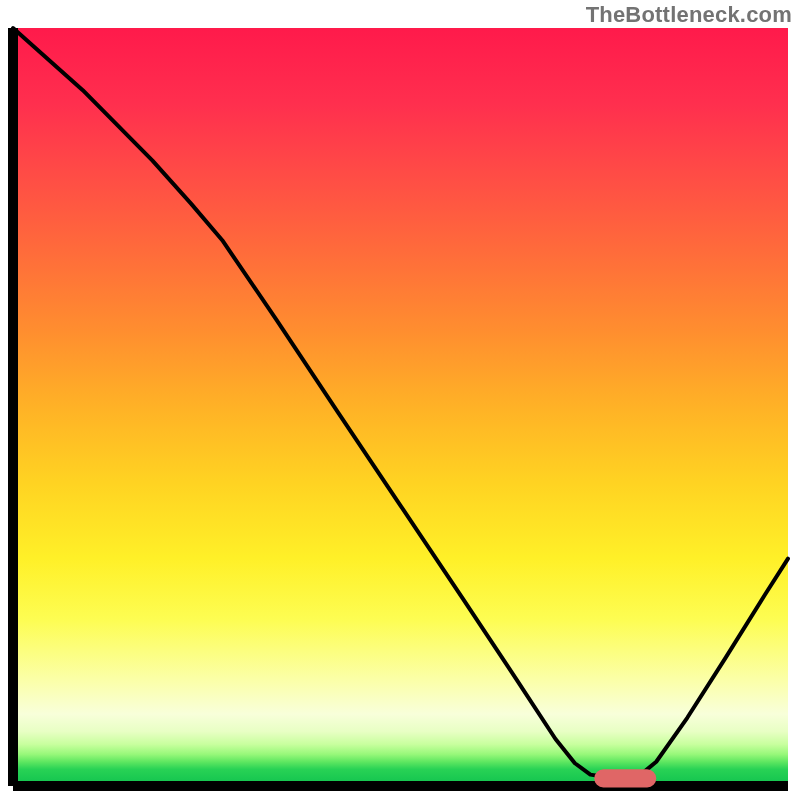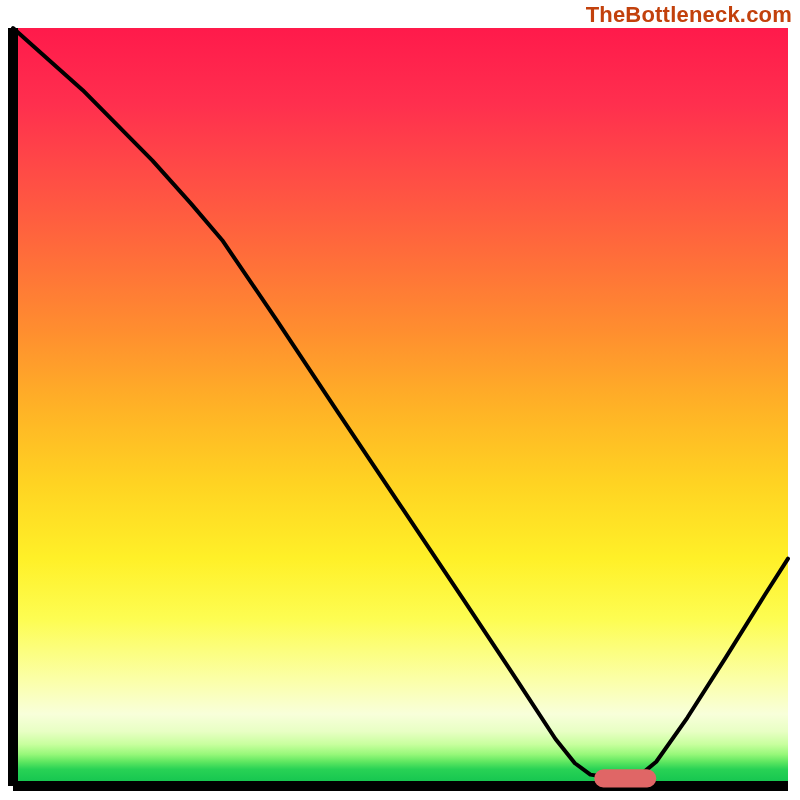--- a/index.html
+++ b/index.html
@@ -15,21 +15,21 @@
     width: 800px;
     height: 800px;
   }
   .watermark {
     position: absolute;
     top: 2px;
     right: 8px;
     font-family: Arial, Helvetica, sans-serif;
     font-size: 22px;
     font-weight: bold;
-    color: #c2410c;
+    color: #737373;
     letter-spacing: 0.2px;
     user-select: none;
   }
   svg {
     display: block;
   }
 </style>
 </head>
 <body>
 

